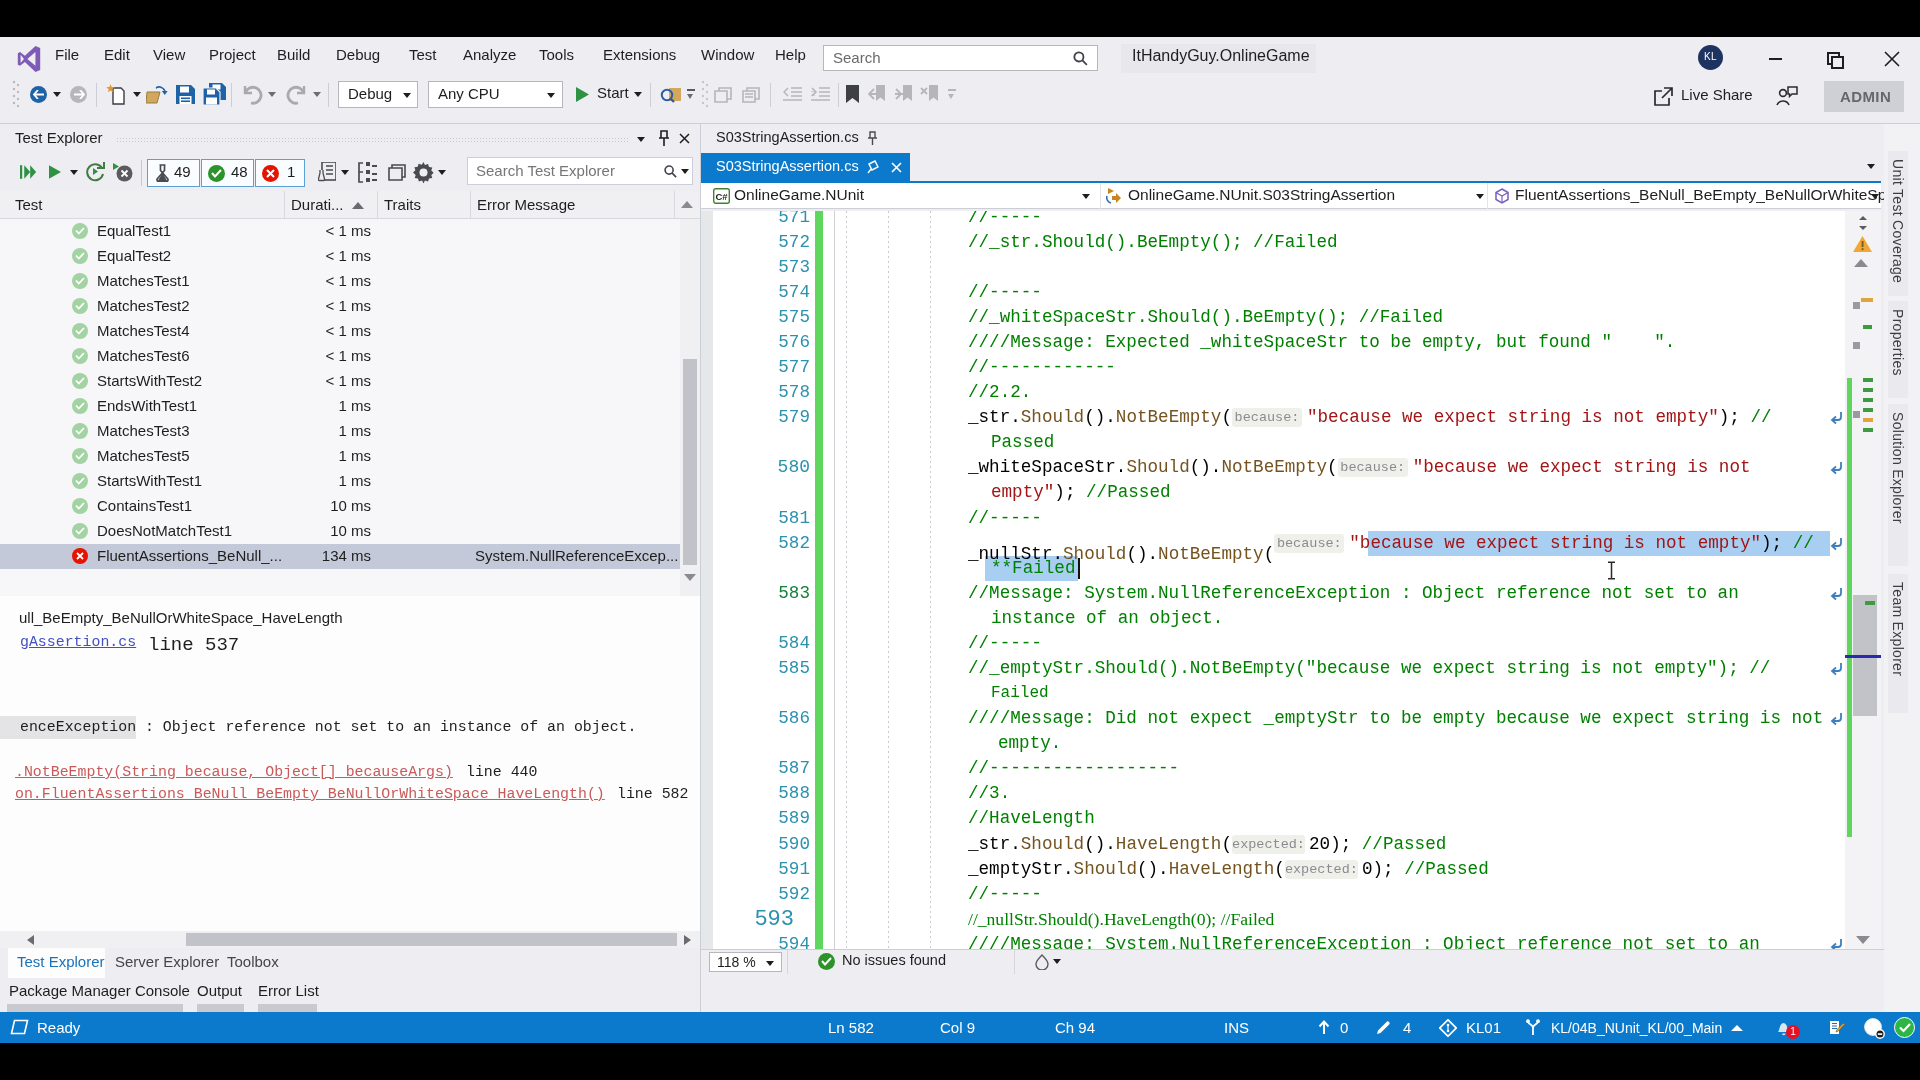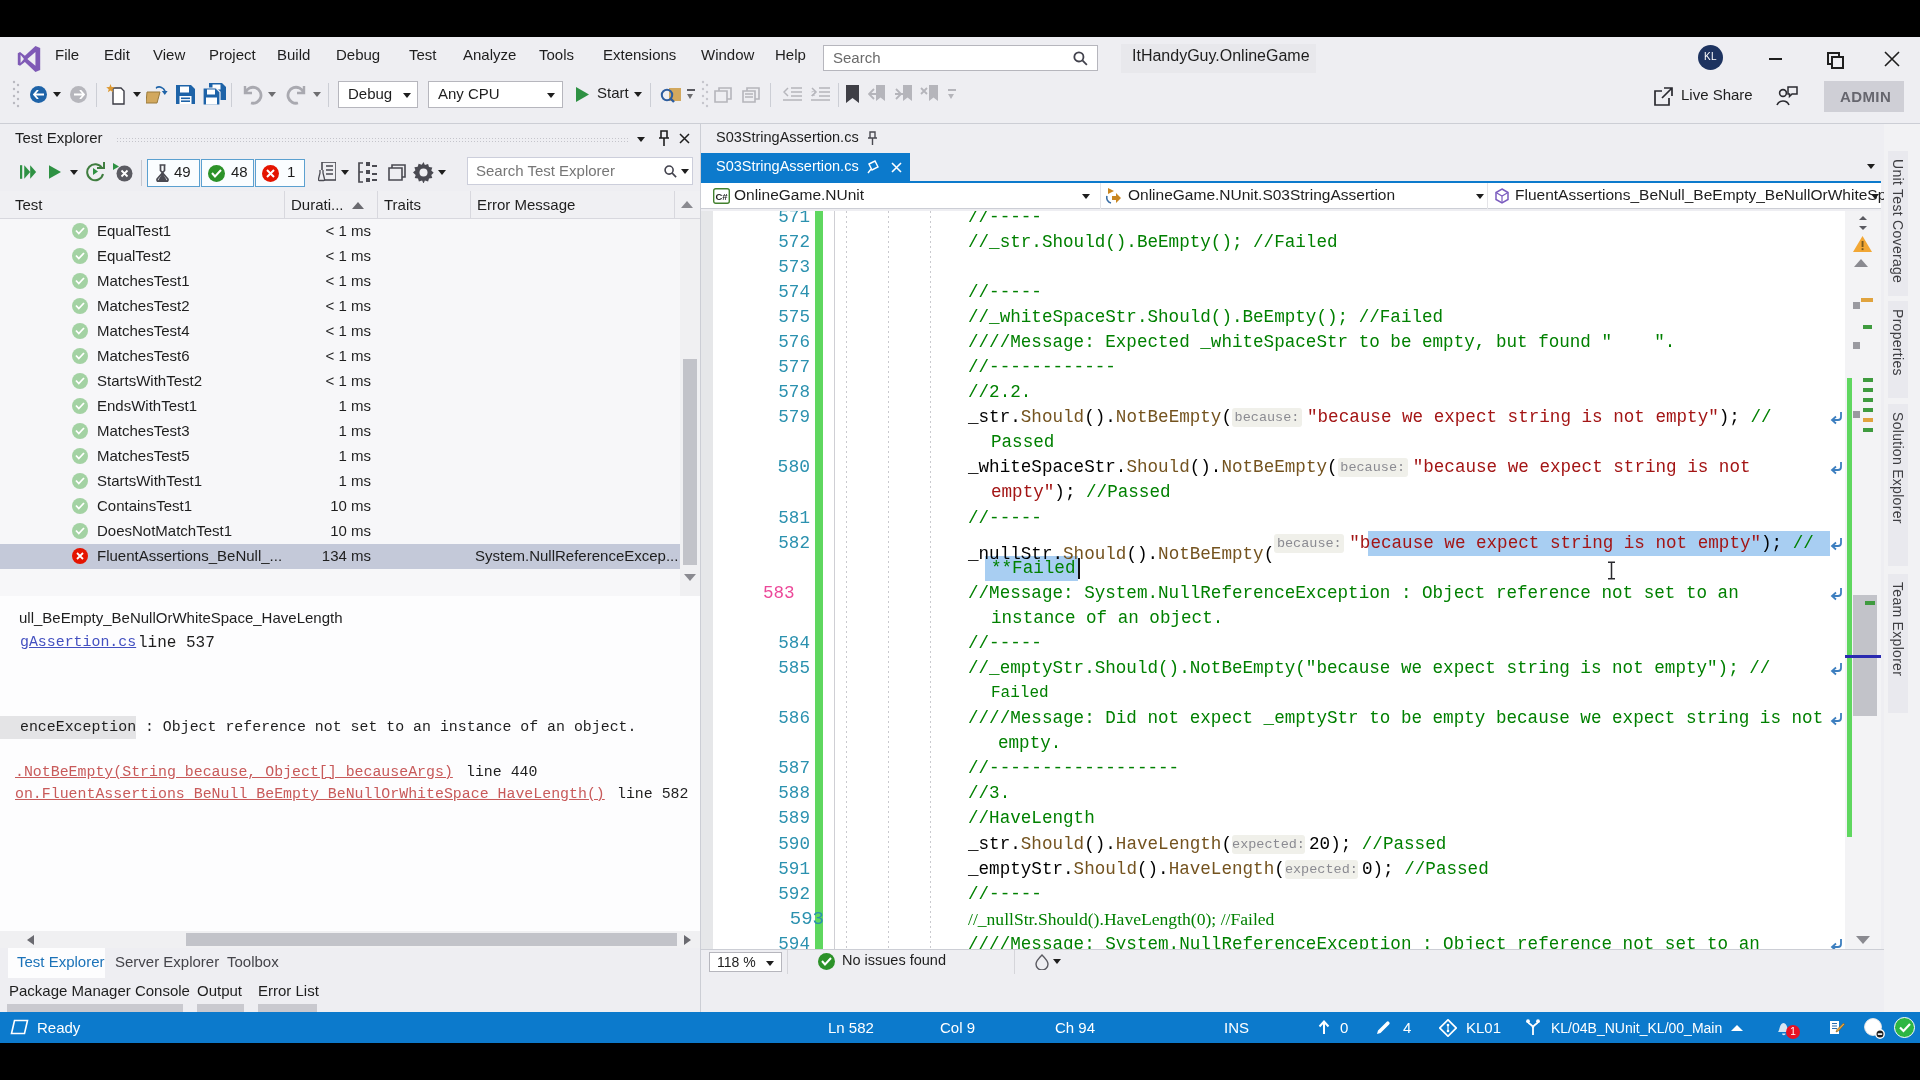--- a/index.html
+++ b/index.html
@@ -417,21 +417,21 @@
   </div>
 
   <div class="ab" style="left:680px;top:95px;width:21px;height:377px;background:#f0f0f2;">
     <div class="ab" style="left:3px;top:140px;width:14px;height:206px;background:#c2c3c9;"></div>
     <div class="ab" style="left:4px;top:355px;width:0;height:0;border-left:6px solid transparent;border-right:6px solid transparent;border-top:7px solid #8a8a90;"></div>
   </div>
 
   <div class="ab" id="details" style="left:0;top:472px;width:701px;height:335px;background:#fdfdfe;overflow:hidden;">
     <div class="ab" style="left:19px;top:13px;font-size:15px;color:#1e1e1e;">ull_BeEmpty_BeNullOrWhiteSpace_HaveLength</div>
     <div class="ab mono" style="left:20px;top:38px;font-size:14.9px;color:#4350c0;text-decoration:underline;">gAssertion.cs</div>
-    <div class="ab mono" style="left:138px;top:38px;font-size:16px;color:#1e1e1e;">line 537</div>
+    <div class="ab mono" style="left:148px;top:38px;font-size:19px;color:#1e1e1e;">line 537</div>
     <div class="ab" style="left:0px;top:120px;width:136px;height:23px;background:#e4e4e6;"></div>
     <div class="ab mono" style="left:20px;top:123px;font-size:14.9px;color:#1e1e1e;">enceException</div>
     <div class="ab mono" style="left:145px;top:123px;font-size:14.9px;color:#1e1e1e;">: Object reference not set to an instance of an object.</div>
     <div class="ab mono" style="left:15px;top:168px;font-size:14.9px;color:#c85a5a;text-decoration:underline;">.NotBeEmpty(String because, Object[] becauseArgs)</div>
     <div class="ab mono" style="left:466px;top:168px;font-size:14.9px;color:#1e1e1e;">line 440</div>
     <div class="ab mono" style="left:15px;top:190px;font-size:14.9px;color:#c85a5a;text-decoration:underline;">on.FluentAssertions_BeNull_BeEmpty_BeNullOrWhiteSpace_HaveLength()</div>
     <div class="ab mono" style="left:617px;top:190px;font-size:14.9px;color:#1e1e1e;">line 582</div>
   </div>
 
   <div class="ab" style="left:0;top:807px;width:701px;height:17px;background:#f0f0f2;">
@@ -534,21 +534,21 @@
 <div class="ab mono" style="left:636.7px;top:247.3px;width:70px;height:19px;line-height:19px;background:#f0f0ea;color:#8b8b92;font-size:13.5px;border-radius:3px;text-align:center;box-sizing:border-box;">because:</div>
 <div class="ab mono" style="left:711.7px;top:244.3px;font-size:17.6px;line-height:25px;white-space:pre;"><span style="color:#a31515">"because we expect string is not</span></div>
 <div class="ab mono" style="left:290.0px;top:269.4px;font-size:17.6px;line-height:25px;white-space:pre;"><span style="color:#a31515">empty"</span><span style="color:#010101">); </span><span style="color:#008000">//Passed</span></div>
 <div class="ab mono" style="left:62px;top:294.5px;width:47px;text-align:right;font-size:17.6px;line-height:25px;color:#2b91af;">581</div>
 <div class="ab mono" style="left:267.0px;top:294.5px;font-size:17.6px;line-height:25px;white-space:pre;"><span style="color:#008000">//-----</span></div>
 <div class="ab mono" style="left:62px;top:319.5px;width:47px;text-align:right;font-size:17.6px;line-height:25px;color:#2b91af;">582</div>
 <div class="ab mono" style="left:267.0px;top:319.5px;font-size:17.6px;line-height:25px;white-space:pre;margin-top:11px;"><span style="color:#010101">_nullStr.</span><span style="color:#74531f">Should</span><span style="color:#010101">().</span><span style="color:#74531f">NotBeEmpty</span><span style="color:#010101">(</span></div>
 <div class="ab mono" style="left:573.3px;top:322.5px;width:70px;height:19px;line-height:19px;background:#f0f0ea;color:#8b8b92;font-size:13.5px;border-radius:3px;text-align:center;box-sizing:border-box;">because:</div>
 <div class="ab mono" style="left:648.3px;top:319.5px;font-size:17.6px;line-height:25px;white-space:pre;"><span style="color:#a31515">"because we expect string is not empty"</span><span style="color:#010101">); </span><span style="color:#008000">//</span></div>
 <div class="ab mono" style="left:290.0px;top:344.6px;font-size:17.6px;line-height:25px;white-space:pre;"><span style="color:#008000">**Failed</span></div>
-<div class="ab mono" style="left:62px;top:369.7px;width:47px;font-size:17.6px;line-height:25px;color:#ec4899;">583</div>
+<div class="ab mono" style="left:62px;top:369.7px;width:47px;text-align:right;font-size:17.6px;line-height:25px;color:#15803d;">583</div>
 <div class="ab mono" style="left:267.0px;top:369.7px;font-size:17.6px;line-height:25px;white-space:pre;"><span style="color:#008000">//Message: System.NullReferenceException : Object reference not set to an</span></div>
 <div class="ab mono" style="left:290.0px;top:394.8px;font-size:17.6px;line-height:25px;white-space:pre;"><span style="color:#008000">instance of an object.</span></div>
 <div class="ab mono" style="left:62px;top:419.9px;width:47px;text-align:right;font-size:17.6px;line-height:25px;color:#2b91af;">584</div>
 <div class="ab mono" style="left:267.0px;top:419.9px;font-size:17.6px;line-height:25px;white-space:pre;"><span style="color:#008000">//-----</span></div>
 <div class="ab mono" style="left:62px;top:444.9px;width:47px;text-align:right;font-size:17.6px;line-height:25px;color:#2b91af;">585</div>
 <div class="ab mono" style="left:267.0px;top:444.9px;font-size:17.6px;line-height:25px;white-space:pre;"><span style="color:#008000">//_emptyStr.Should().NotBeEmpty("because we expect string is not empty"); //</span></div>
 <div class="ab mono" style="left:290.0px;top:470.0px;font-size:16px;line-height:25px;white-space:pre;"><span style="color:#008000">Failed</span></div>
 <div class="ab mono" style="left:62px;top:495.1px;width:47px;text-align:right;font-size:17.6px;line-height:25px;color:#2b91af;">586</div>
 <div class="ab mono" style="left:267.0px;top:495.1px;font-size:17.6px;line-height:25px;white-space:pre;"><span style="color:#008000">////Message: Did not expect _emptyStr to be empty because we expect string is not</span></div>
 <div class="ab mono" style="left:297.0px;top:520.2px;font-size:17.6px;line-height:25px;white-space:pre;"><span style="color:#008000">empty.</span></div>
@@ -561,21 +561,21 @@
 <div class="ab mono" style="left:62px;top:620.5px;width:47px;text-align:right;font-size:17.6px;line-height:25px;color:#2b91af;">590</div>
 <div class="ab mono" style="left:267.0px;top:620.5px;font-size:17.6px;line-height:25px;white-space:pre;"><span style="color:#010101">_str.</span><span style="color:#74531f">Should</span><span style="color:#010101">().</span><span style="color:#74531f">HaveLength</span><span style="color:#010101">(</span></div>
 <div class="ab mono" style="left:531.0px;top:623.5px;width:73px;height:19px;line-height:19px;background:#f0f0ea;color:#8b8b92;font-size:13.5px;border-radius:3px;text-align:center;box-sizing:border-box;">expected:</div>
 <div class="ab mono" style="left:608.0px;top:620.5px;font-size:17.6px;line-height:25px;white-space:pre;"><span style="color:#010101">20</span><span style="color:#010101">); </span><span style="color:#008000">//Passed</span></div>
 <div class="ab mono" style="left:62px;top:645.6px;width:47px;text-align:right;font-size:17.6px;line-height:25px;color:#2b91af;">591</div>
 <div class="ab mono" style="left:267.0px;top:645.6px;font-size:17.6px;line-height:25px;white-space:pre;"><span style="color:#010101">_emptyStr.</span><span style="color:#74531f">Should</span><span style="color:#010101">().</span><span style="color:#74531f">HaveLength</span><span style="color:#010101">(</span></div>
 <div class="ab mono" style="left:583.9px;top:648.6px;width:73px;height:19px;line-height:19px;background:#f0f0ea;color:#8b8b92;font-size:13.5px;border-radius:3px;text-align:center;box-sizing:border-box;">expected:</div>
 <div class="ab mono" style="left:661.0px;top:645.6px;font-size:17.6px;line-height:25px;white-space:pre;"><span style="color:#010101">0</span><span style="color:#010101">); </span><span style="color:#008000">//Passed</span></div>
 <div class="ab mono" style="left:62px;top:670.7px;width:47px;text-align:right;font-size:17.6px;line-height:25px;color:#2b91af;">592</div>
 <div class="ab mono" style="left:267.0px;top:670.7px;font-size:17.6px;line-height:25px;white-space:pre;"><span style="color:#008000">//-----</span></div>
-<div class="ab mono" style="left:76px;top:695.7px;width:47px;text-align:right;font-size:19px;line-height:25px;color:#2b91af;">593</div>
+<div class="ab mono" style="left:46px;top:695.7px;width:47px;text-align:right;font-size:22px;line-height:25px;color:#2b91af;">593</div>
 <div class="ab mono" style="left:267.0px;top:695.7px;font-size:17.6px;line-height:25px;white-space:pre;font-family:Liberation Serif, serif;"><span style="color:#008000">//_nullStr.Should().HaveLength(0); //Failed</span></div>
 <div class="ab mono" style="left:62px;top:720.8px;width:47px;text-align:right;font-size:17.6px;line-height:25px;color:#2b91af;">594</div>
 <div class="ab mono" style="left:267.0px;top:720.8px;font-size:17.6px;line-height:25px;white-space:pre;"><span style="color:#008000">////Message: System.NullReferenceException : Object reference not set to an</span></div>
 <svg class="ab" style="left:1128px;top:200.1px" width="14" height="14" viewBox="0 0 14 14">
         <path d="M12 1 v5 a3 3 0 0 1 -3 3 H4 M7 5.5 L3 9 L7 12.5" stroke="#3c7ebf" stroke-width="1.8" fill="none"></path>
       </svg>
 <svg class="ab" style="left:1128px;top:250.3px" width="14" height="14" viewBox="0 0 14 14">
         <path d="M12 1 v5 a3 3 0 0 1 -3 3 H4 M7 5.5 L3 9 L7 12.5" stroke="#3c7ebf" stroke-width="1.8" fill="none"></path>
       </svg>
 <svg class="ab" style="left:1128px;top:325.5px" width="14" height="14" viewBox="0 0 14 14">

